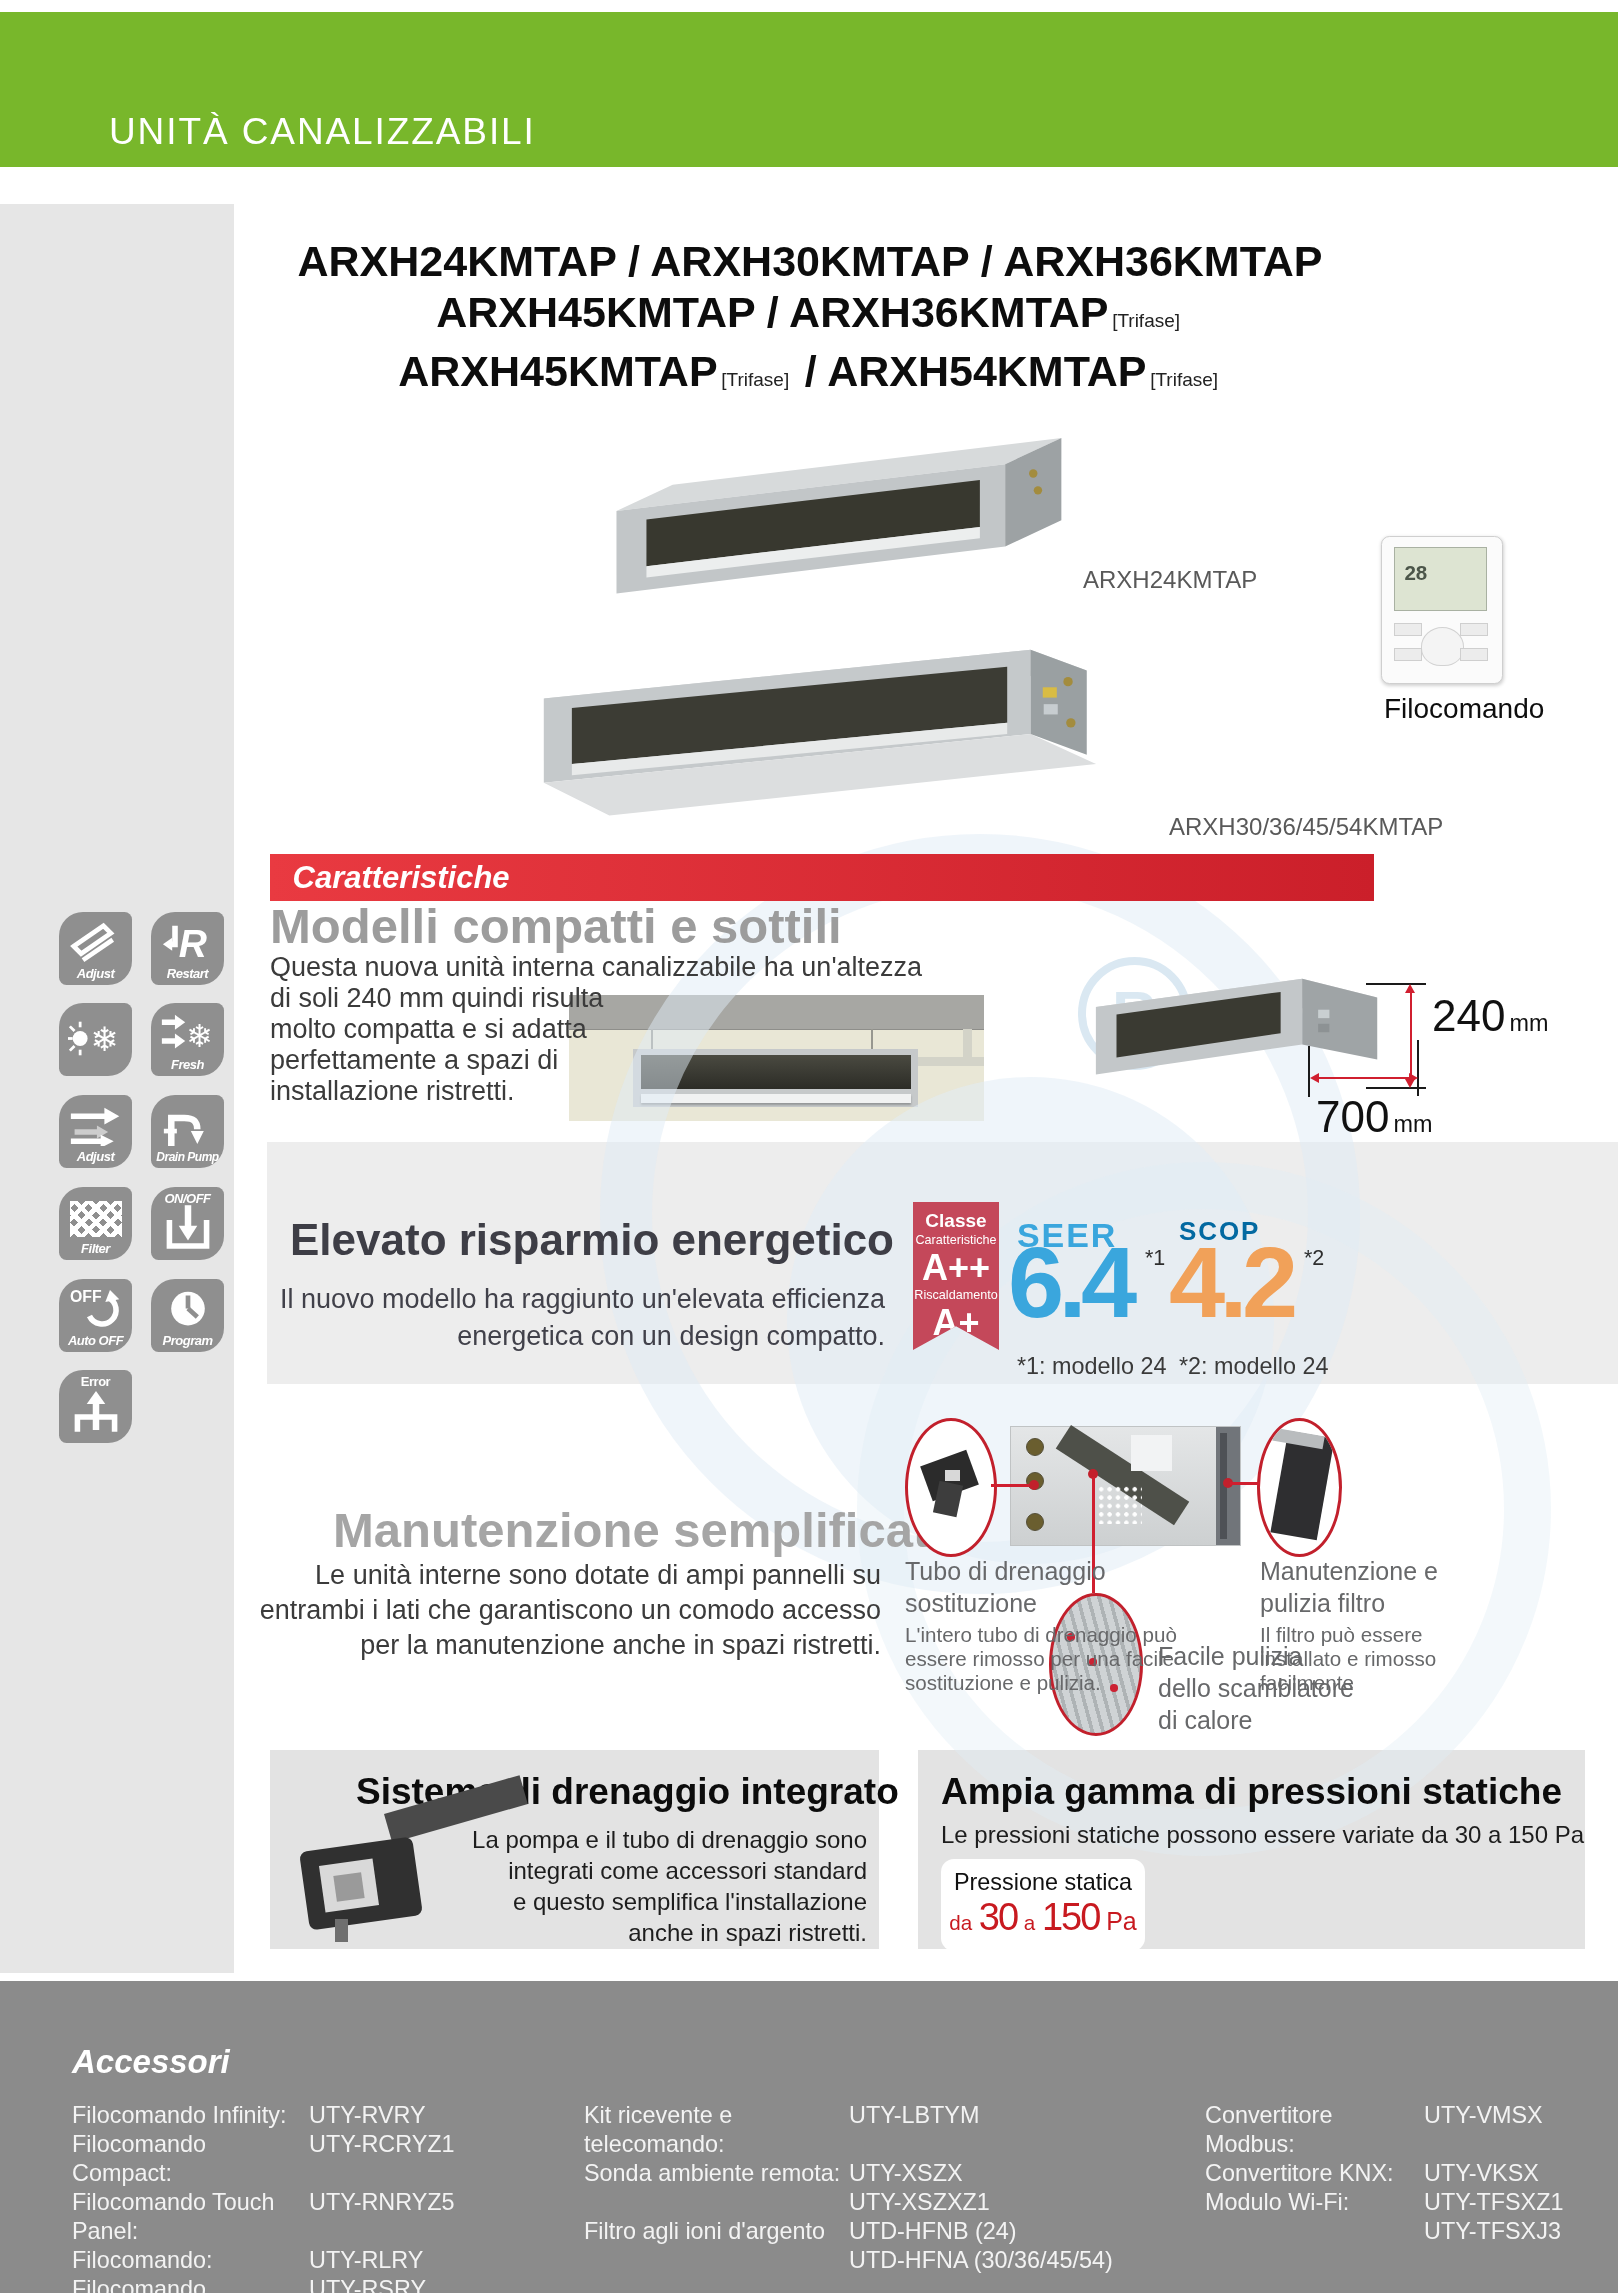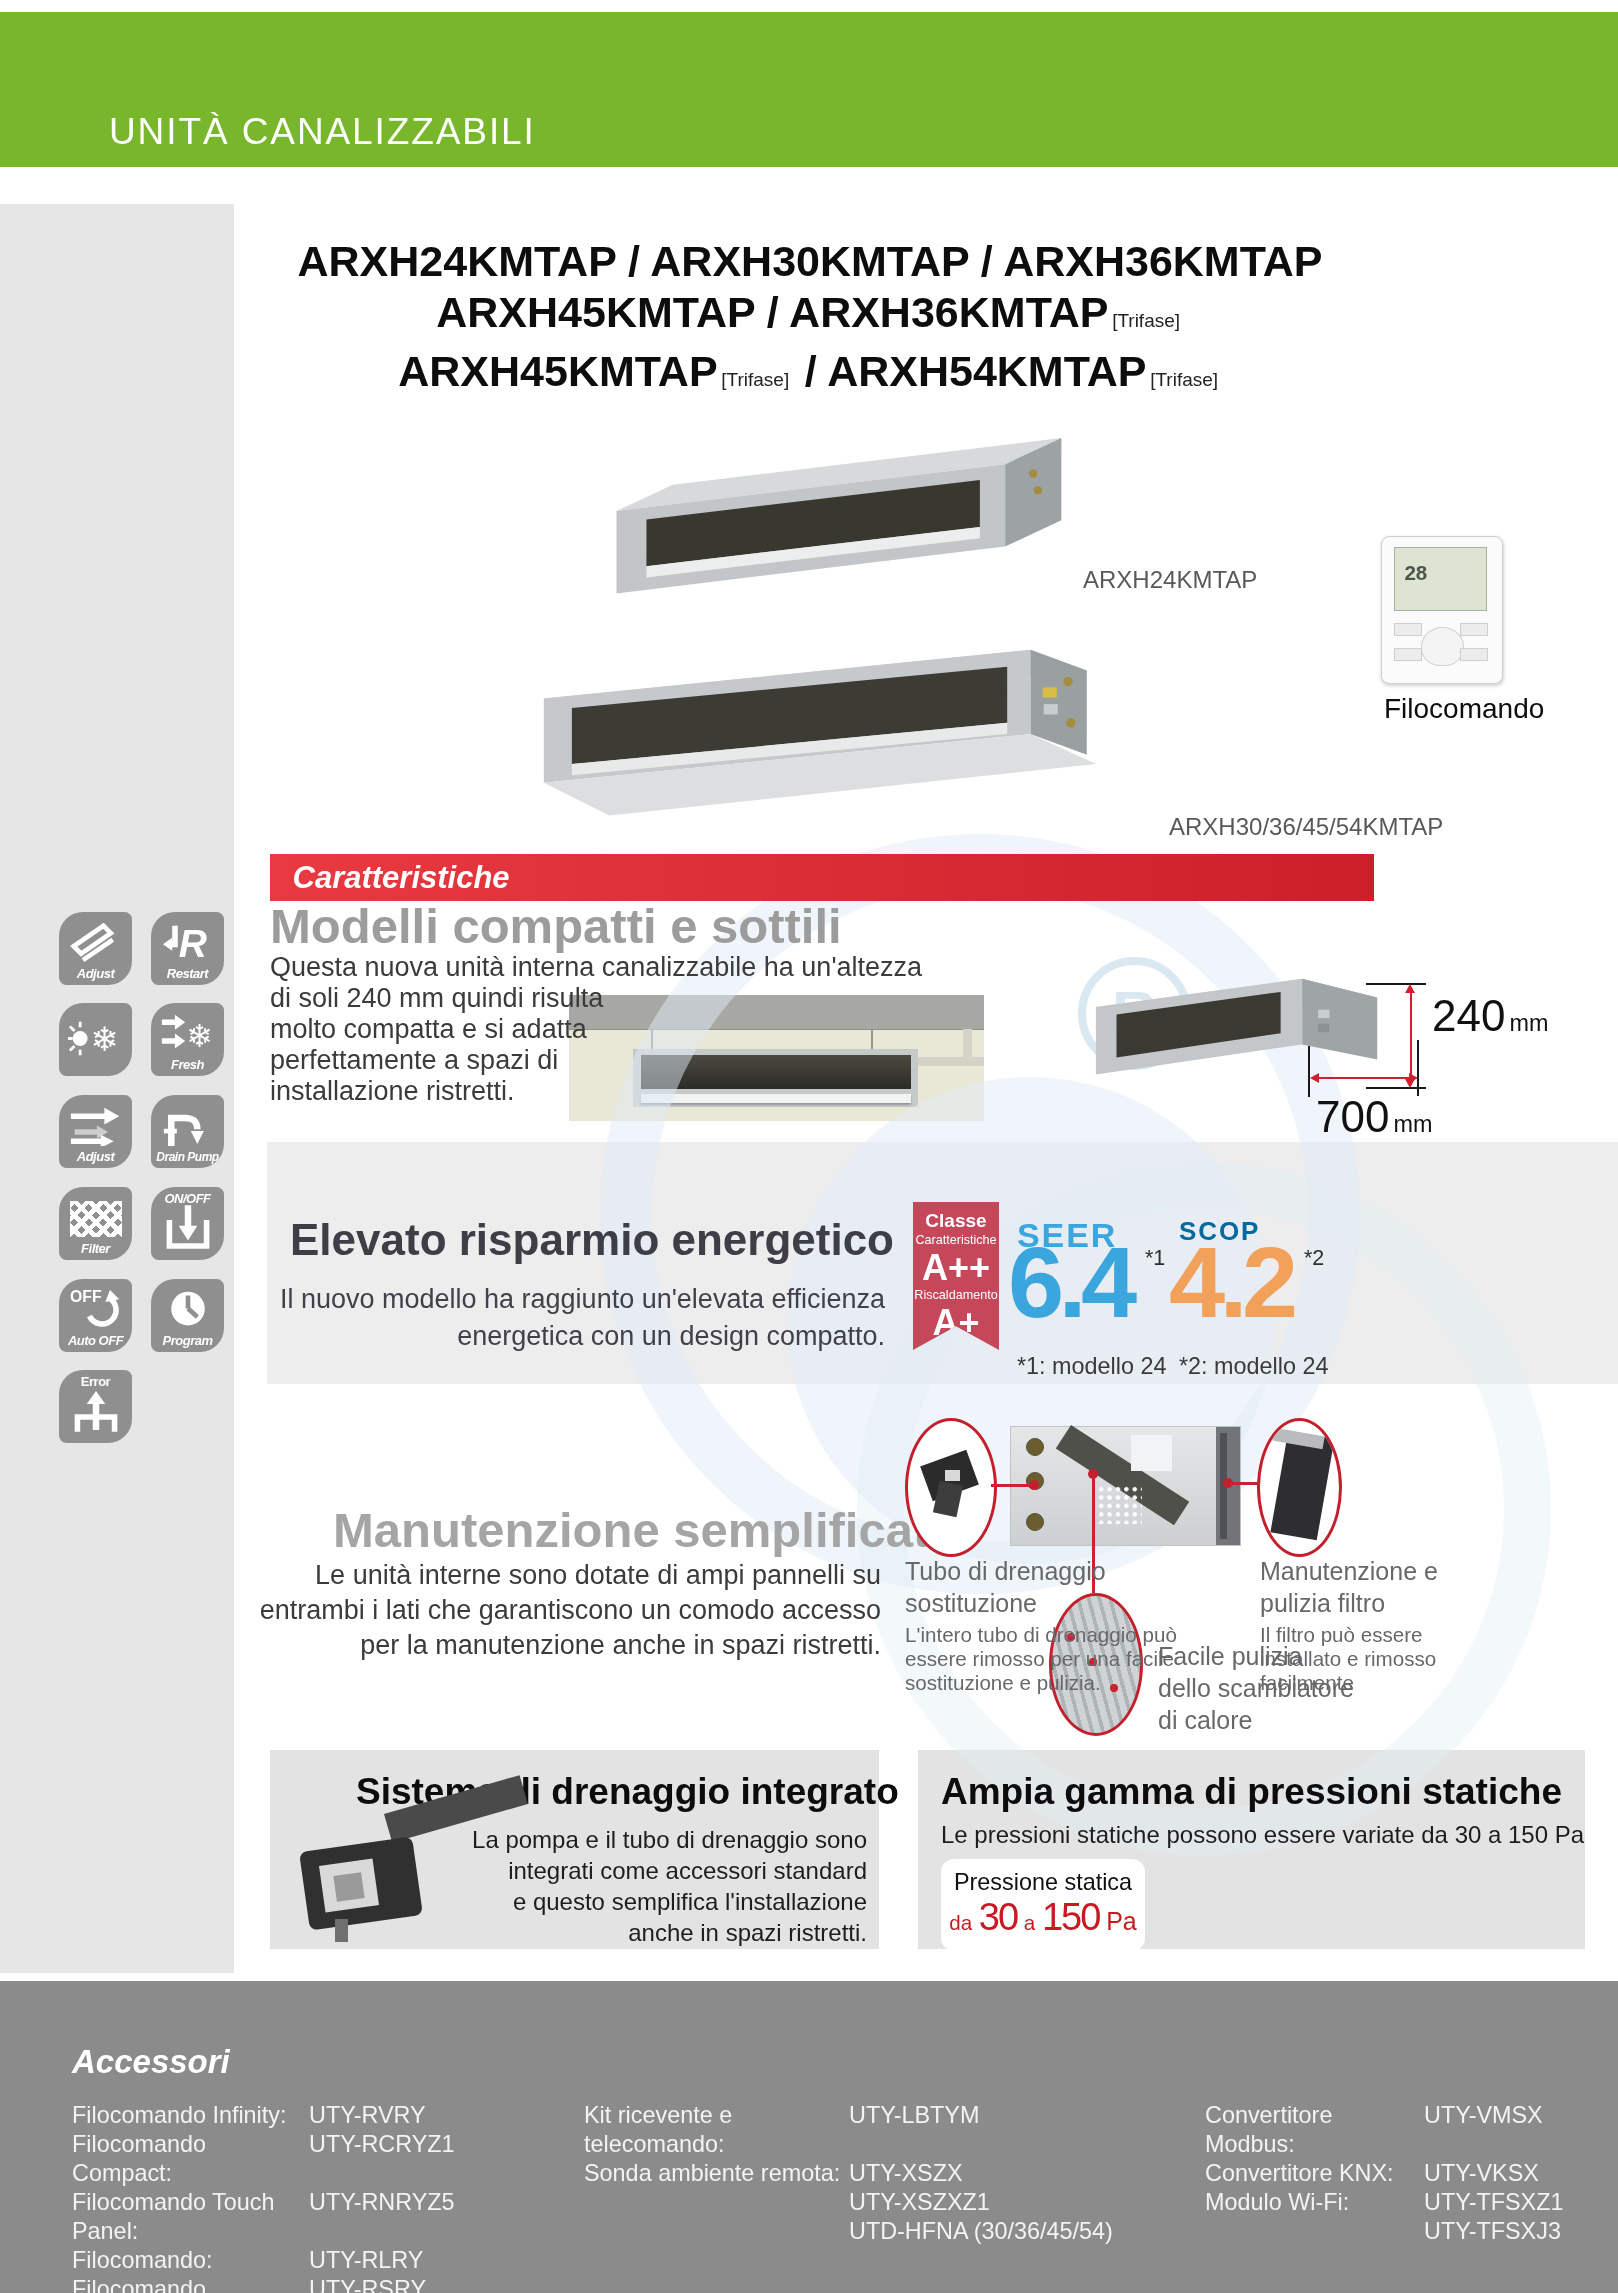--- a/index.html
+++ b/index.html
@@ -502,20 +502,24 @@
         </div>
       <div class="frow">
           <span class="fl">Sonda ambiente remota:</span>
           <span>UTY-XSZX</span>
         </div>
       <div class="frow">
           <span class="fl"></span>
           <span>UTY-XSZXZ1</span>
         </div>
       <div class="frow">
+          <span class="fl">Filtro agli ioni d'argento</span>
+          <span>UTD-HFNB (24)</span>
+        </div>
+      <div class="frow">
           <span class="fl"></span>
           <span>UTD-HFNA (30/36/45/54)</span>
         </div>
     </div>
 
     <div class="fcol fc3" style="left:1205px;">
       <div class="frow">
           <span class="fl">Convertitore Modbus:</span>
           <span>UTY-VMSX</span>
         </div>

